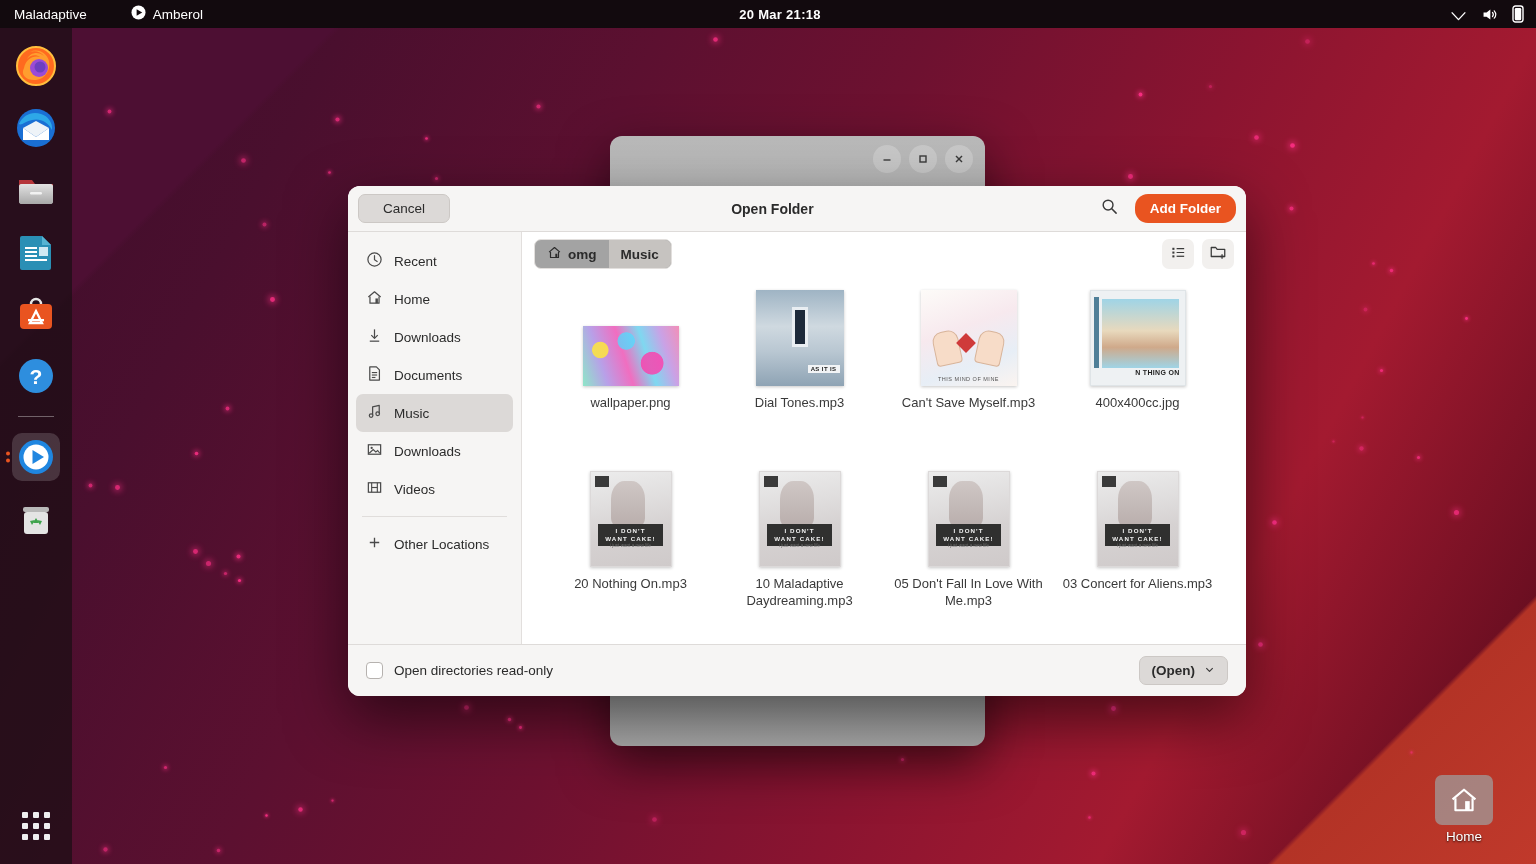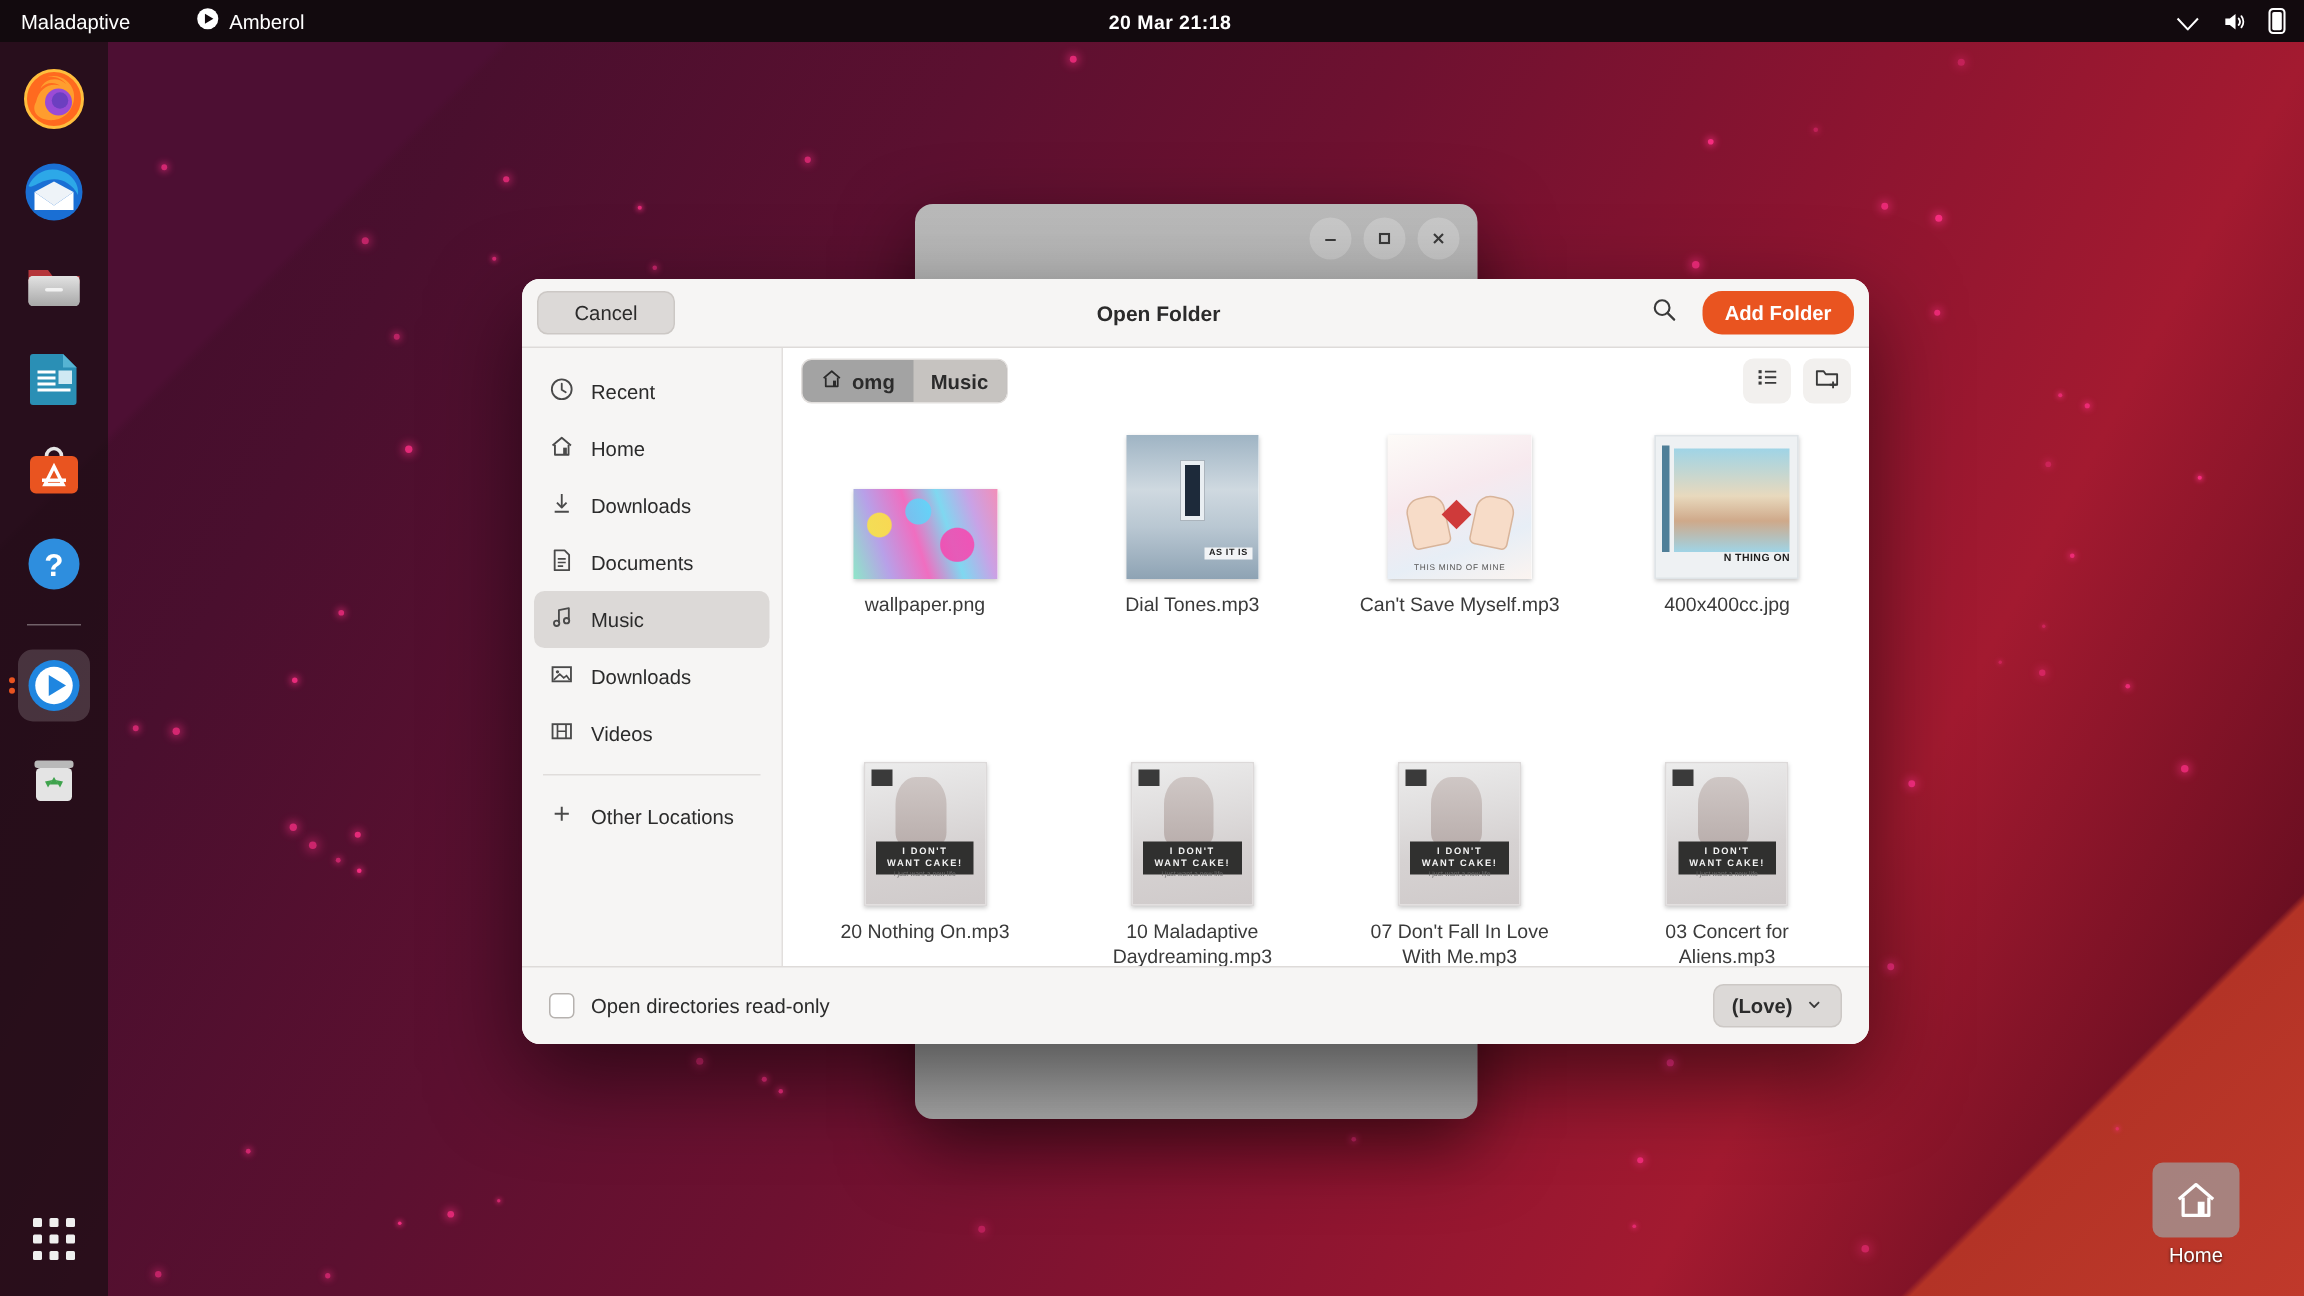--- a/index.html
+++ b/index.html
@@ -116,21 +116,21 @@
                border:1px solid #e2dfdd; }
   .crumb{ display:flex; align-items:center; gap:6px; padding:5px 12px;
           font-size:13.5px; font-weight:bold; color:#2b2b2b; cursor:pointer; }
   .crumb.active{ background:#c6c3c0; }
   #view-tools{ display:flex; gap:8px; }
   .tool-btn{ width:32px; height:30px; border-radius:7px; background:#f2f0ee;
              display:flex; align-items:center; justify-content:center; cursor:pointer; }
 
   #file-grid{ flex:1; padding:8px 24px 0 24px; display:grid;
               grid-template-columns:repeat(4,1fr); grid-auto-rows:181px;
-              align-content:start; overflow:hidden;gap:37px; }
+              align-content:start; overflow:hidden; }
   .file-item{ display:flex; flex-direction:column; align-items:center; gap:9px;
               cursor:pointer; padding-top:6px; }
   .thumb-box{ height:96px; display:flex; align-items:flex-end; justify-content:center; }
   .thumb{ box-shadow:0 1px 3px rgba(0,0,0,.22); }
   .file-label{ font-size:13px; color:#3a3a3a; text-align:center; line-height:16.5px;
                max-width:150px; }
 
   
   .art-wallpaper{ width:96px; height:60px;
     background:
@@ -663,21 +663,21 @@
 
         <div class="file-item">
           <div class="thumb-box">
             <div class="thumb art-cake">
                 <div class="logo"></div>
                 <div class="fig"></div>
               <div class="band"><span>I DON'T</span><br><span>WANT CAKE!</span></div>
               <div class="sub">i just want a new life</div>
             </div>
           </div>
-          <div class="file-label">07 Don't Fall In Love With Me.mp3</div>
+          <div class="file-label">05 Don't Fall In Love With Me.mp3</div>
         </div>
 
         <div class="file-item">
           <div class="thumb-box">
             <div class="thumb art-cake">
                 <div class="logo"></div>
                 <div class="fig"></div>
               <div class="band"><span>I DON'T</span><br><span>WANT CAKE!</span></div>
               <div class="sub">i just want a new life</div>
             </div>
@@ -688,21 +688,21 @@
       </div>
     </div>
   </div>
 
   <div id="dlg-footer">
     <div id="readonly-wrap">
       <span id="readonly-box"></span>
       <span id="readonly-label">Open directories read-only</span>
     </div>
     <div id="filter-select">
-      <span>(Love)</span>
+      <span>(Open)</span>
       <span>
         <svg width="11" height="11" viewBox="0 0 12 12">
             <path d="M2.5 4.5 L6 8 L9.5 4.5" fill="none" stroke="#3a3a3a" stroke-width="1.3" stroke-linejoin="round"></path>
           </svg>
       </span>
     </div>
   </div>
 </div>
 
 </body></html>

